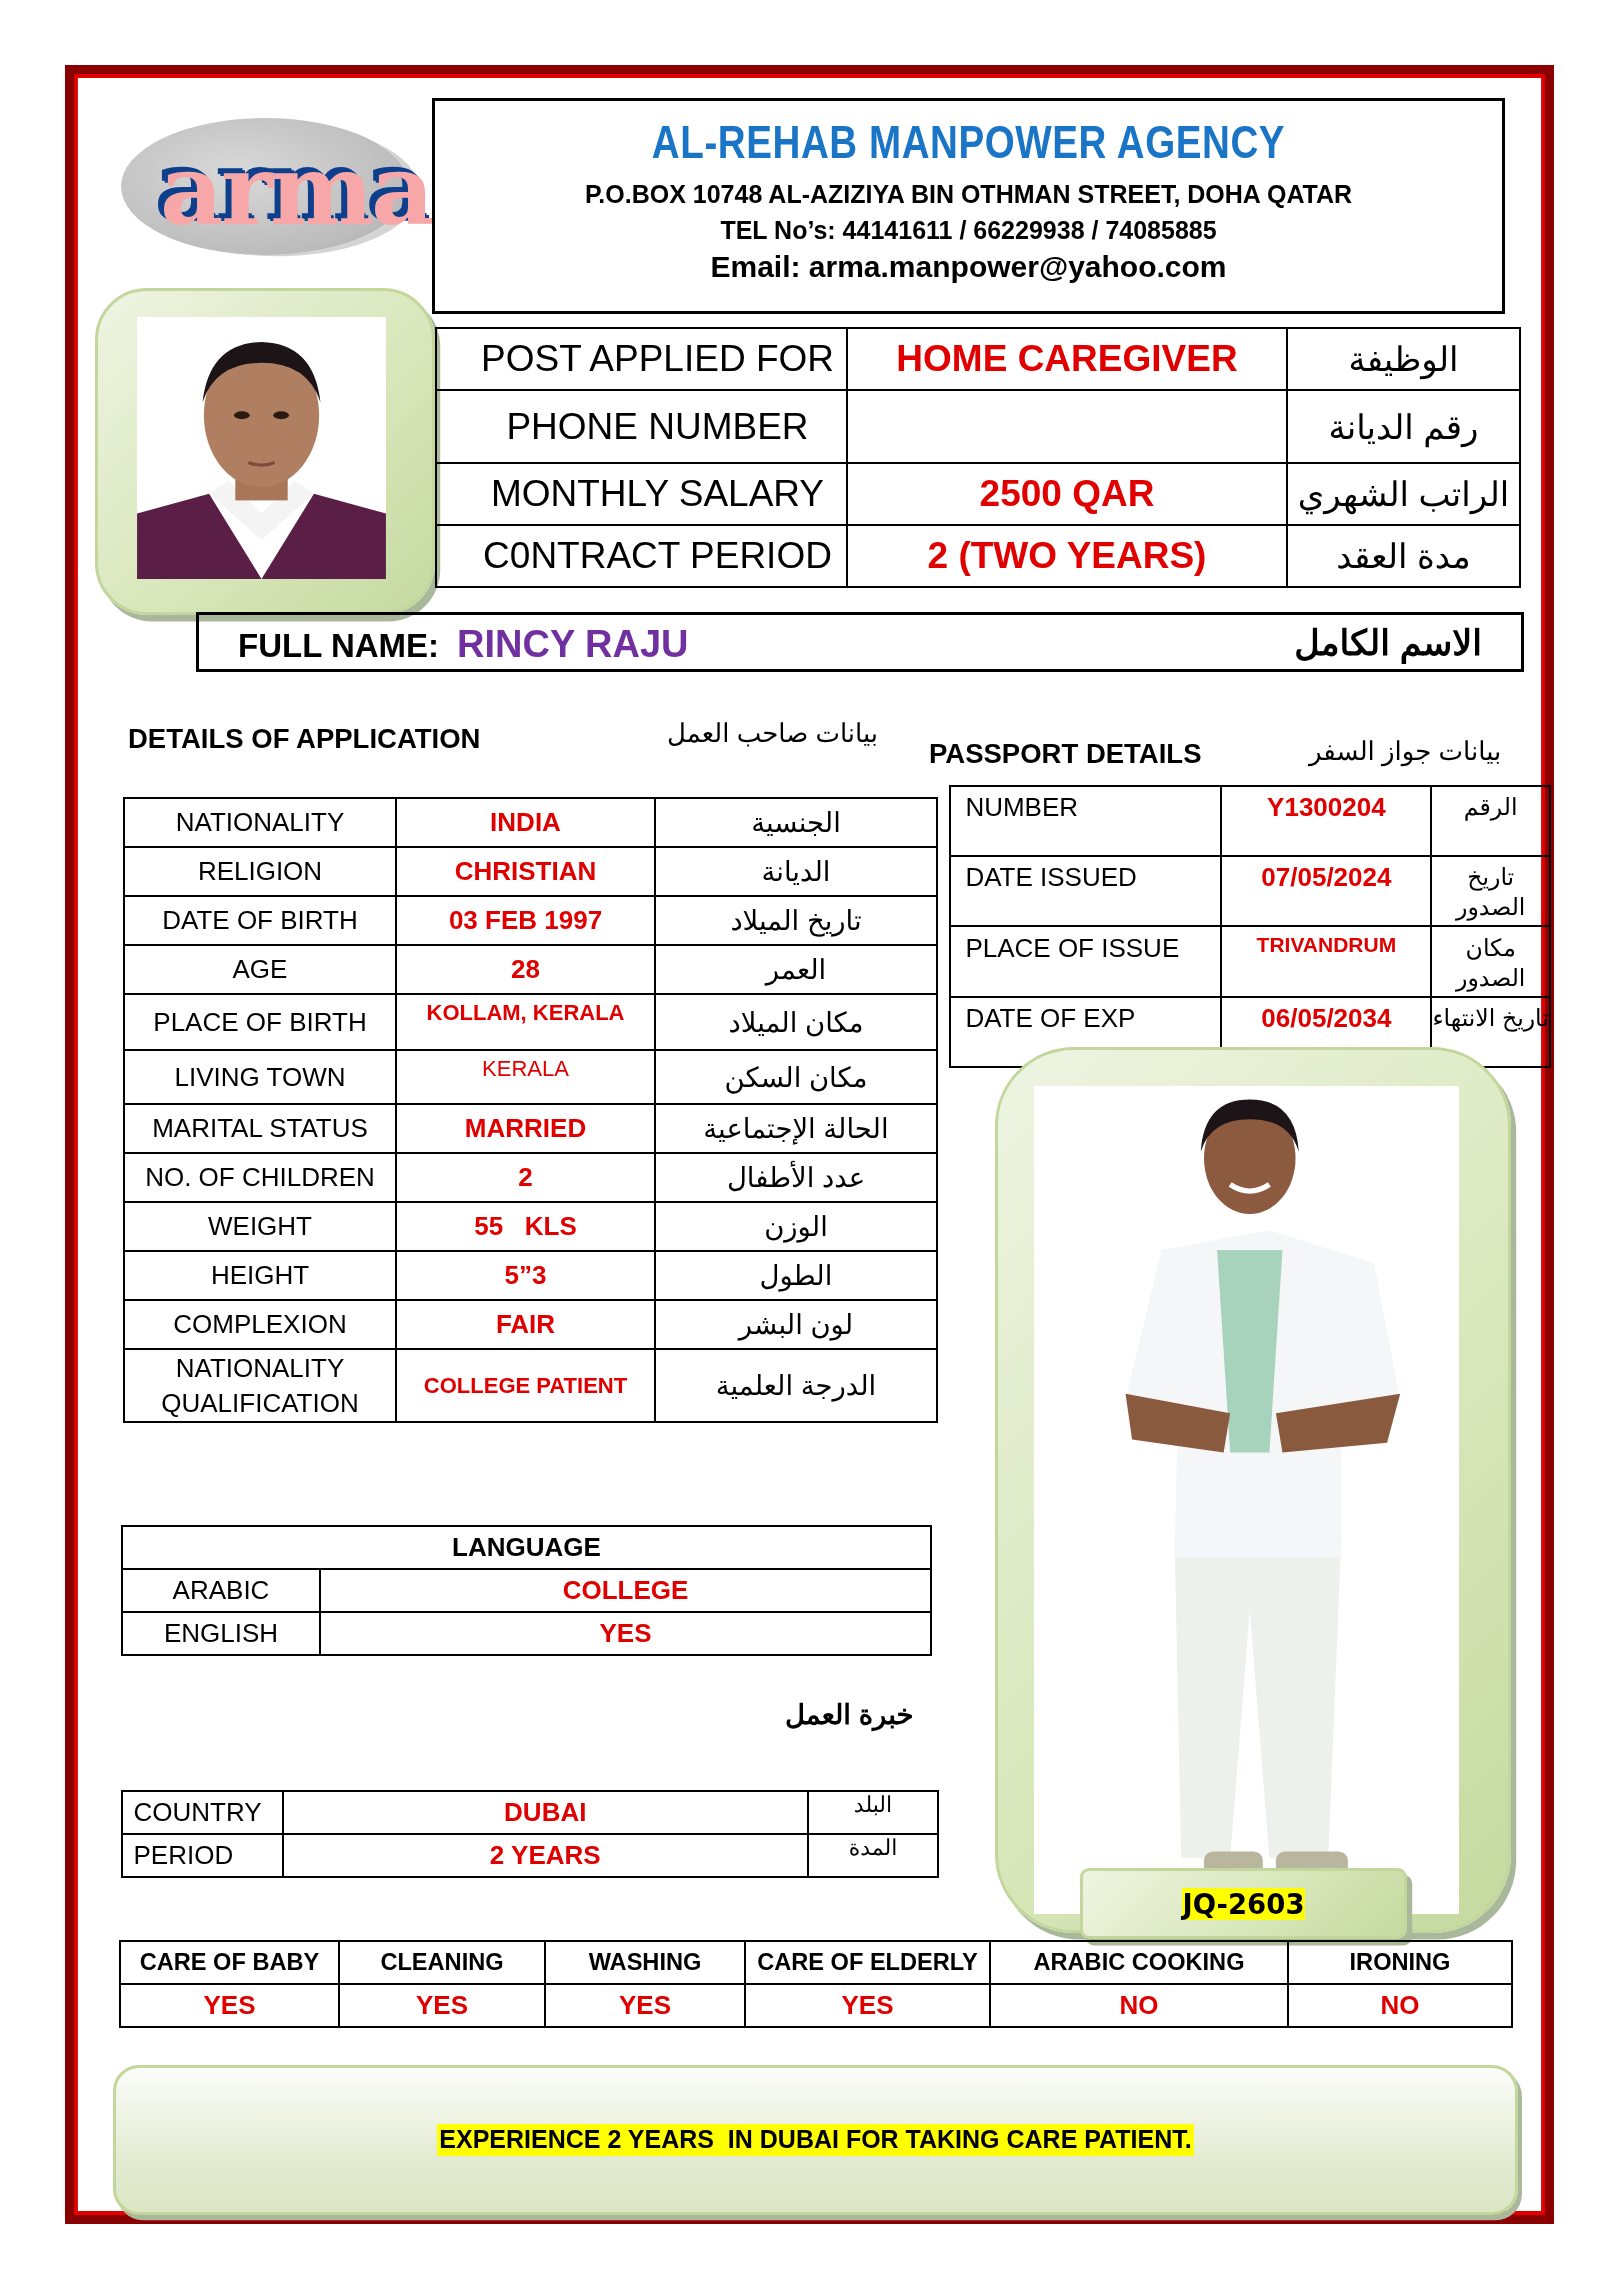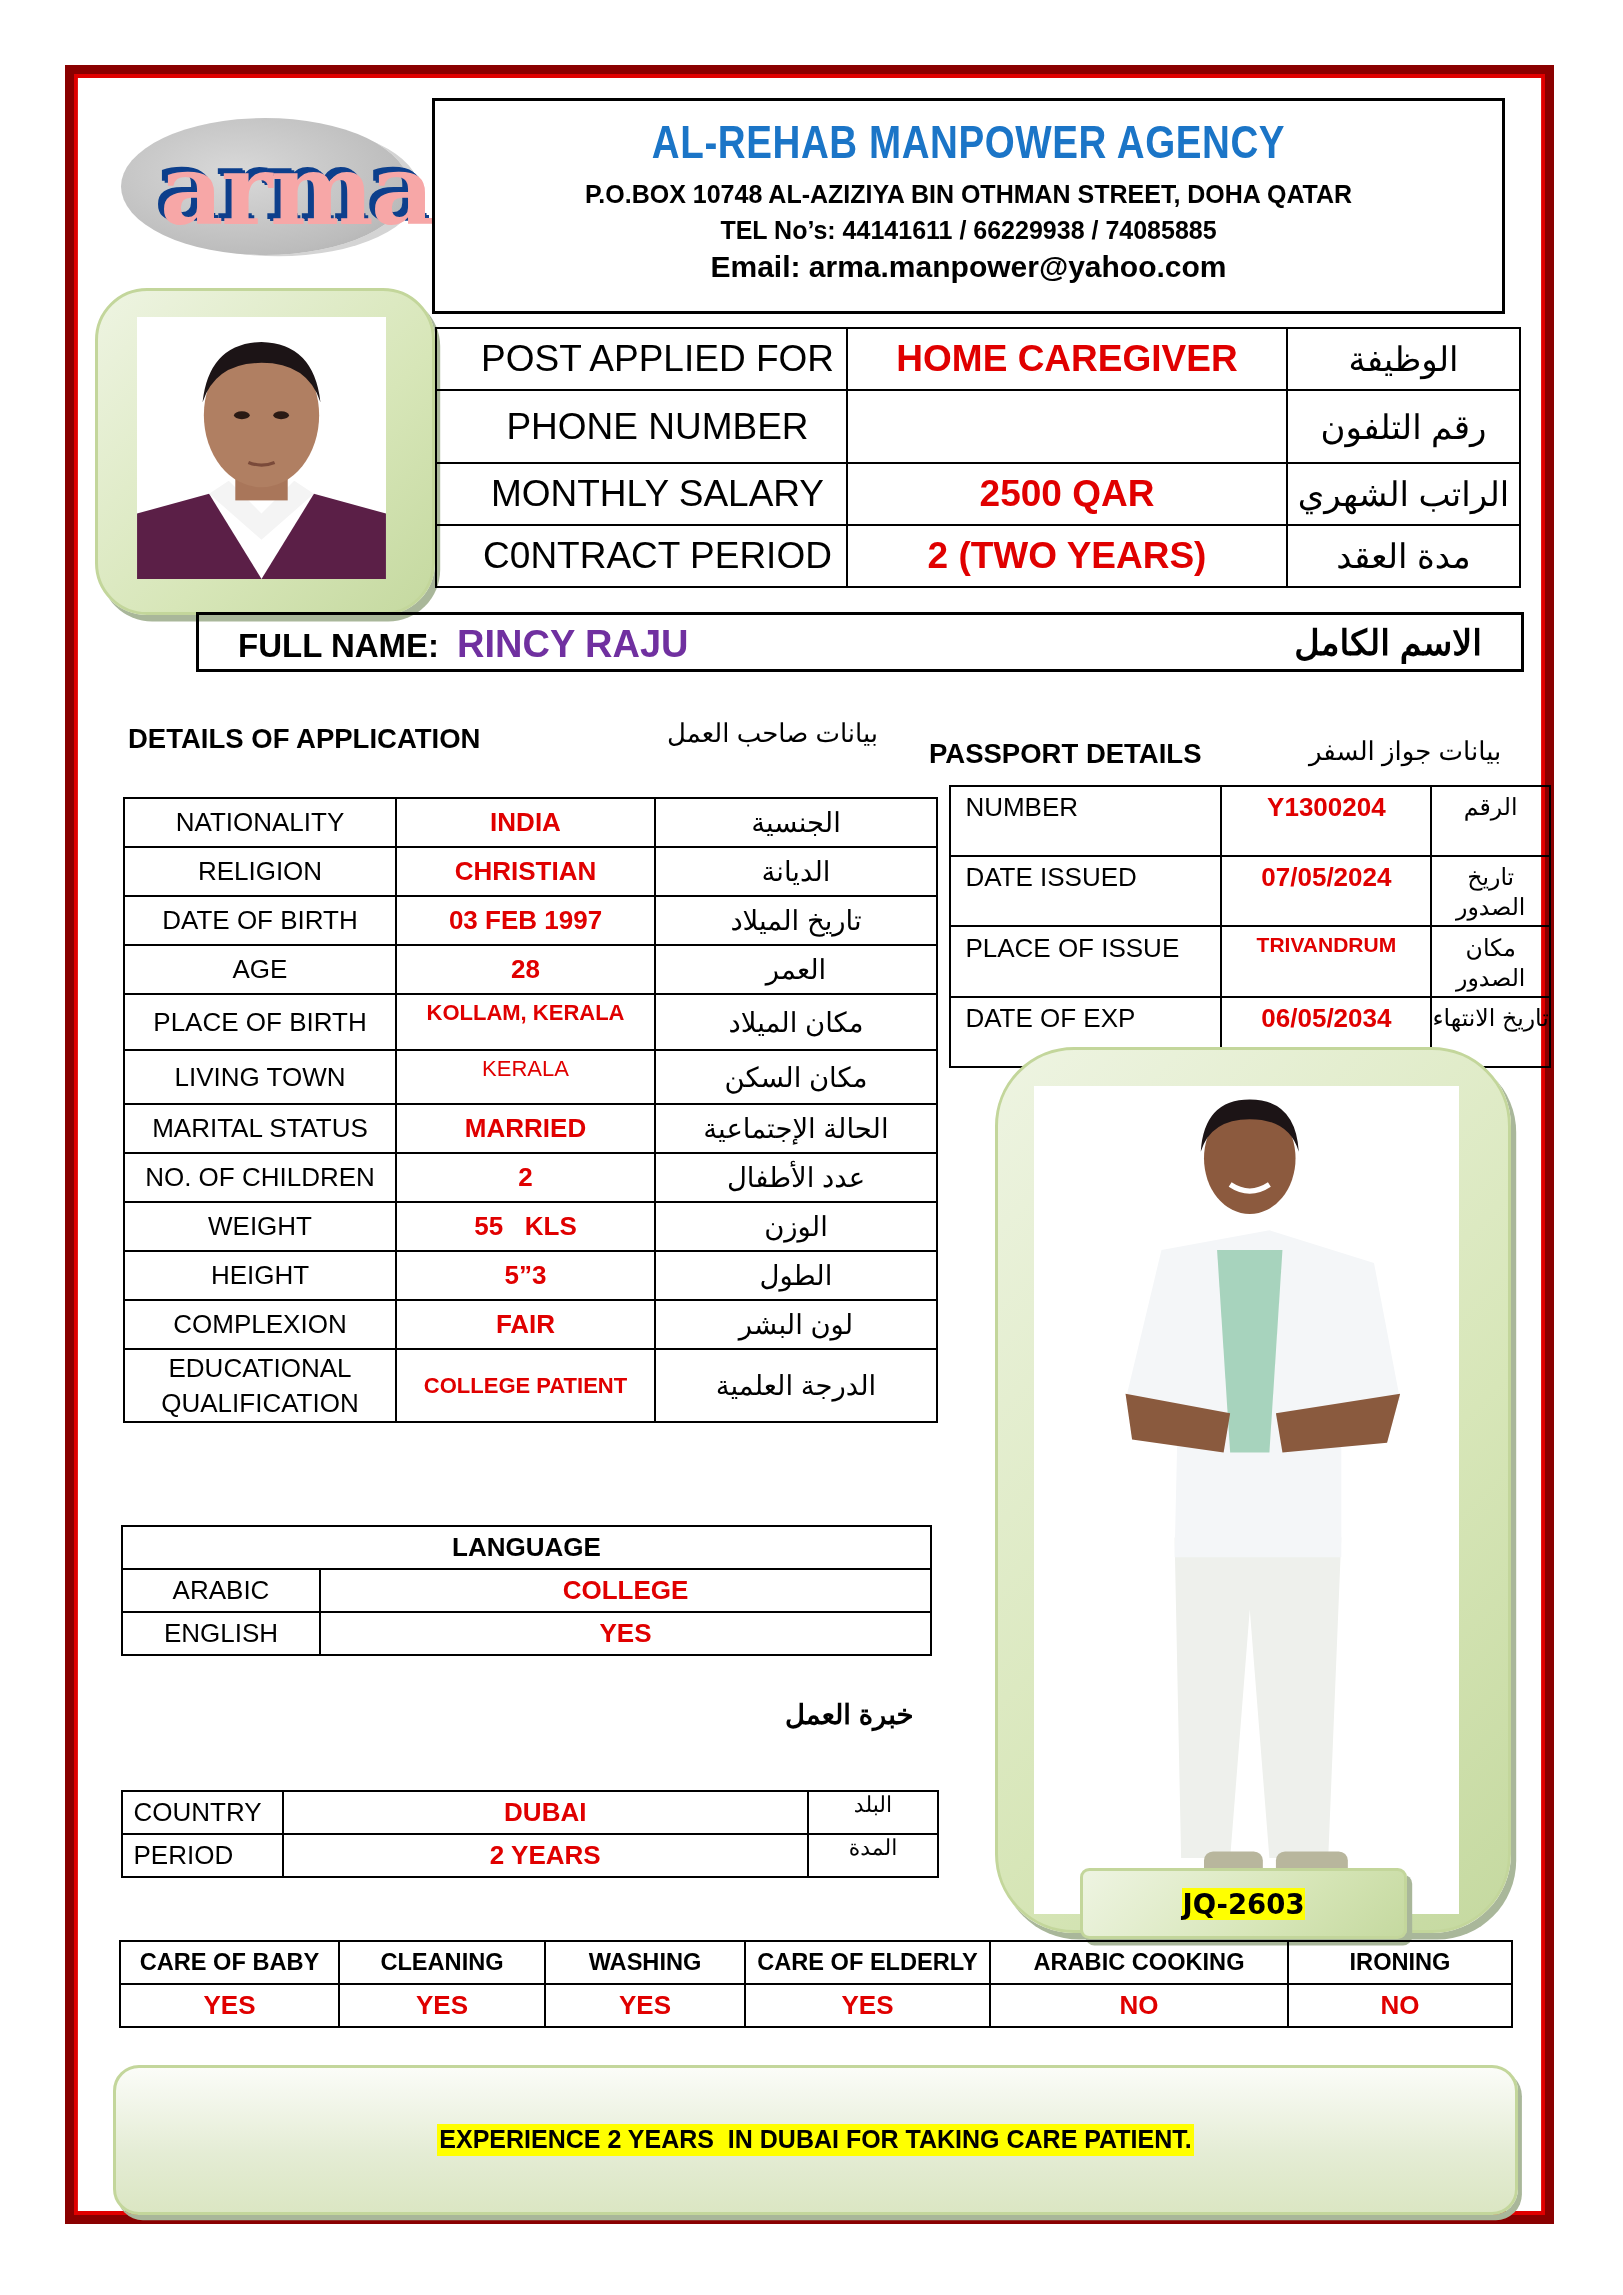--- a/index.html
+++ b/index.html
@@ -98,21 +98,21 @@
 <table class="abs top-table">
   <tbody>
       <tr>
     <td class="lbl">POST APPLIED FOR</td>
     <td class="val">HOME CAREGIVER</td>
     <td class="ar" dir="rtl">الوظيفة</td>
   </tr>
   <tr>
     <td class="lbl">PHONE NUMBER</td>
     <td class="val"></td>
-    <td class="ar" dir="rtl">رقم التلفون</td>
+    <td class="ar" dir="rtl">رقم الديانة</td>
   </tr>
   <tr>
     <td class="lbl">MONTHLY SALARY</td>
     <td class="val">2500 QAR</td>
     <td class="ar" dir="rtl">الراتب الشهري</td>
   </tr>
   <tr>
     <td class="lbl">C0NTRACT PERIOD</td>
     <td class="val">2 (TWO YEARS)</td>
     <td class="ar" dir="rtl">مدة العقد</td>
@@ -182,21 +182,21 @@
         <td class="lbl">HEIGHT</td>
         <td class="val">5”3</td>
         <td class="ar" dir="rtl">الطول</td>
       </tr>
   <tr>
         <td class="lbl">COMPLEXION</td>
         <td class="val">FAIR</td>
         <td class="ar" dir="rtl">لون البشر</td>
       </tr>
   <tr style="height:73px;">
-        <td class="lbl" style="line-height:35px;">EDUCATIONAL QUALIFICATION</td>
+        <td class="lbl" style="line-height:35px;">NATIONALITY QUALIFICATION</td>
         <td class="val" style="font-size:22px; line-height:33px;">COLLEGE PATIENT</td>
         <td class="ar" dir="rtl" style="vertical-align:top; padding-top:19px;">الدرجة العلمية</td>
       </tr>
 </tbody>
   </table>
 
 <table class="abs pass-table">
   <tbody>
       <tr>
         <td class="lbl">NUMBER</td>

